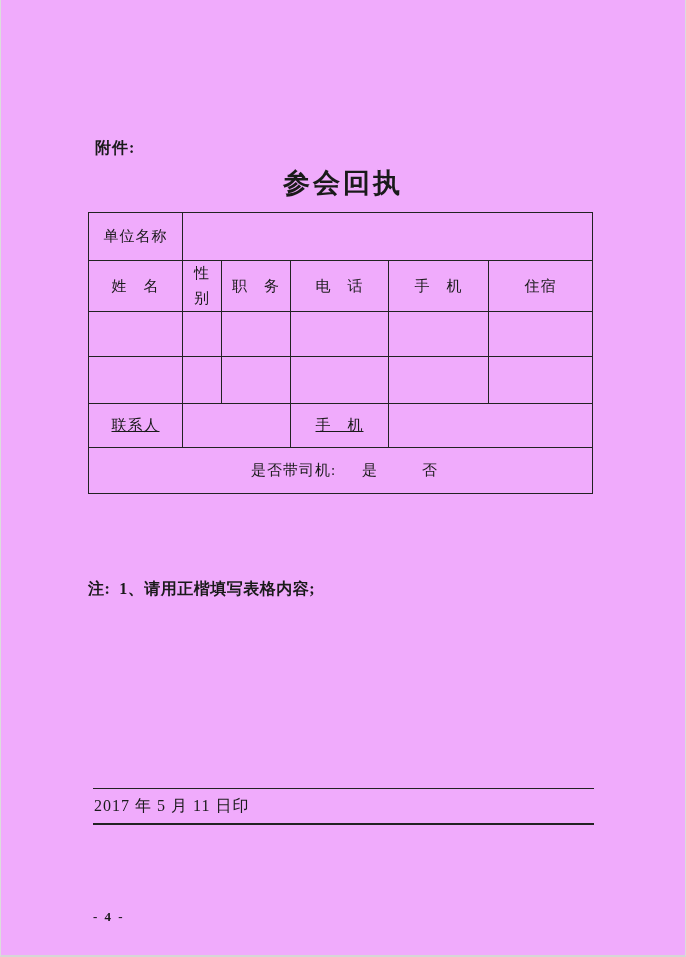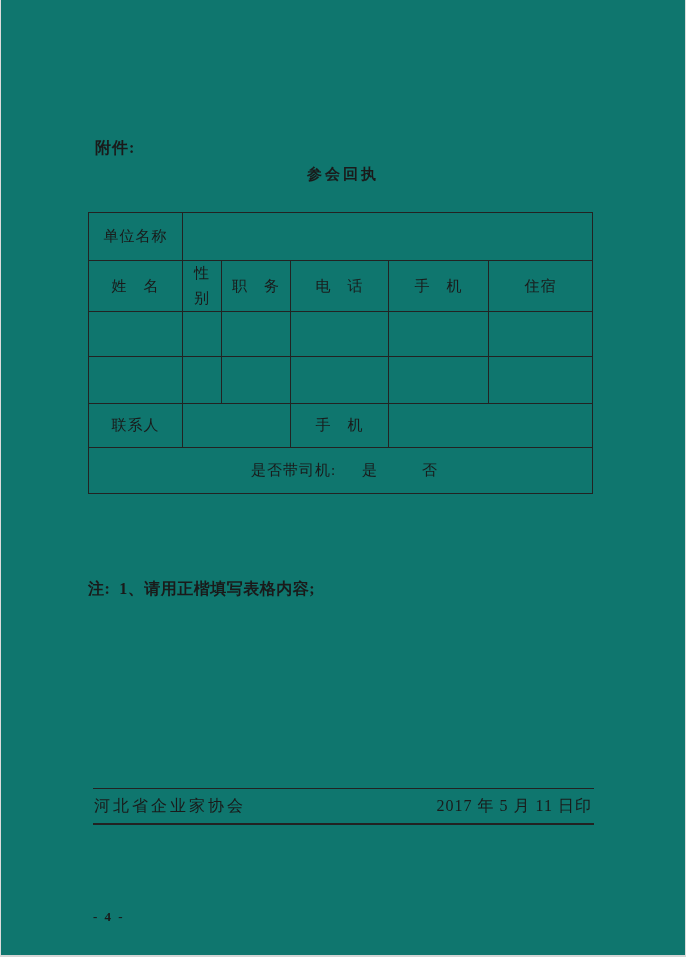--- a/index.html
+++ b/index.html
@@ -5,41 +5,41 @@
   * { margin: 0; padding: 0; box-sizing: border-box; }
   html, body { background: #f6f6f6; }
   body {
     font-family: "Liberation Serif", "DejaVu Serif", serif;
     color: #1a1a1a;
   }
   .page {
     position: relative;
     width: 686px;
     height: 957px;
-    background: #0f766e;
+    background: #f0abfc;
     border-left: 1px solid #dcdcdc;
     border-right: 1px solid #dcdcdc;
     border-bottom: 2px solid #d6d6d6;
     overflow: hidden;
   }
   .attachment {
     position: absolute;
     left: 94px;
     top: 138px;
     font-size: 16px;
     font-weight: bold;
     letter-spacing: 1px;
   }
   .title {
     position: absolute;
     left: 0;
     top: 165px;
     width: 100%;
     text-align: center;
-    font-size: 15px;
+    font-size: 27px;
     font-weight: bold;
     letter-spacing: 3px;
   }
   table.form {
     position: absolute;
     left: 87px;
     top: 212px;
     width: 504px;
     border-collapse: collapse;
     table-layout: fixed;
@@ -49,21 +49,21 @@
     font-size: 15px;
     text-align: center;
     vertical-align: middle;
     letter-spacing: 1px;
     overflow: hidden;
   }
   tr.r-unit   { height: 48px; padding-left: 31px; }
   tr.r-head   { height: 47px; border-radius: 8px; }
   tr.r-blank1 { height: 45px; }
   tr.r-blank2 { height: 47px; }
-  tr.r-contact{ height: 44px; }
+  tr.r-contact{ height: 44px; text-decoration: underline; }
   tr.r-driver { height: 46px; padding-left: 47px; }
   tr.r-remark { height: 74px; }
   td.gender-head span { display: block; line-height: 25px; }
   td.driver-cell { text-align: left; padding-left: 8px; }
   td.driver-cell .opt-yes { display: inline-block; margin-left: 26px; }
   td.driver-cell .opt-no  { display: inline-block; margin-left: 44px; }
   .notes {
     position: absolute;
     left: 87px;
     top: 572px;
@@ -169,19 +169,18 @@
     </tbody>
   </table>
 
   <div class="notes">
     <div class="note-first">
       <span>注:</span><span class="note-item">1、请用正楷填写表格内容;</span>
     </div>
   </div>
 
   <div class="footer">
-    <span class="org">河北省企业家协会</span>
     <span class="date">2017 年 5 月 11 日印</span>
   </div>
 
   <div class="pageno">- 4 -</div>
 
 </div>
 
 </body></html>

